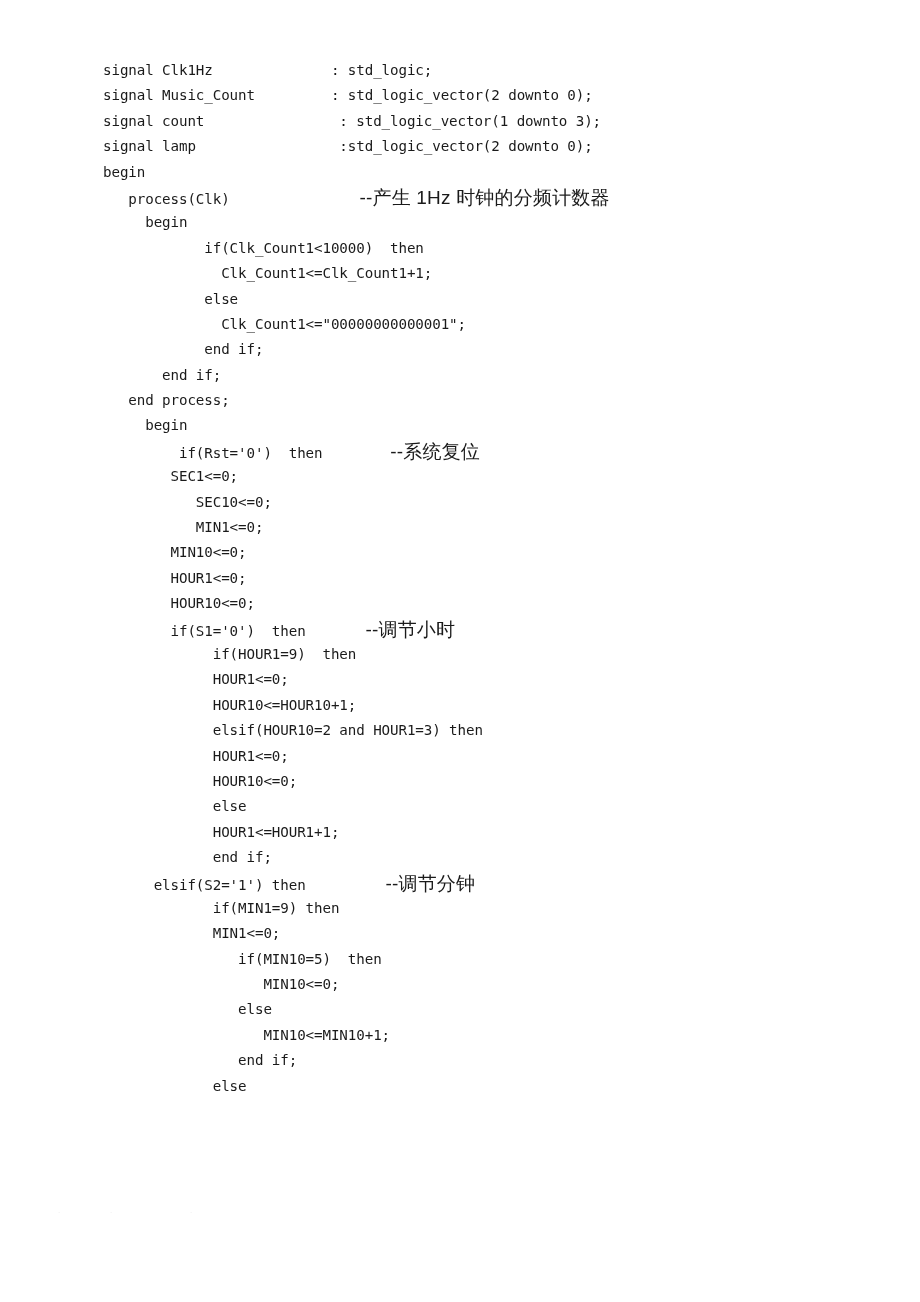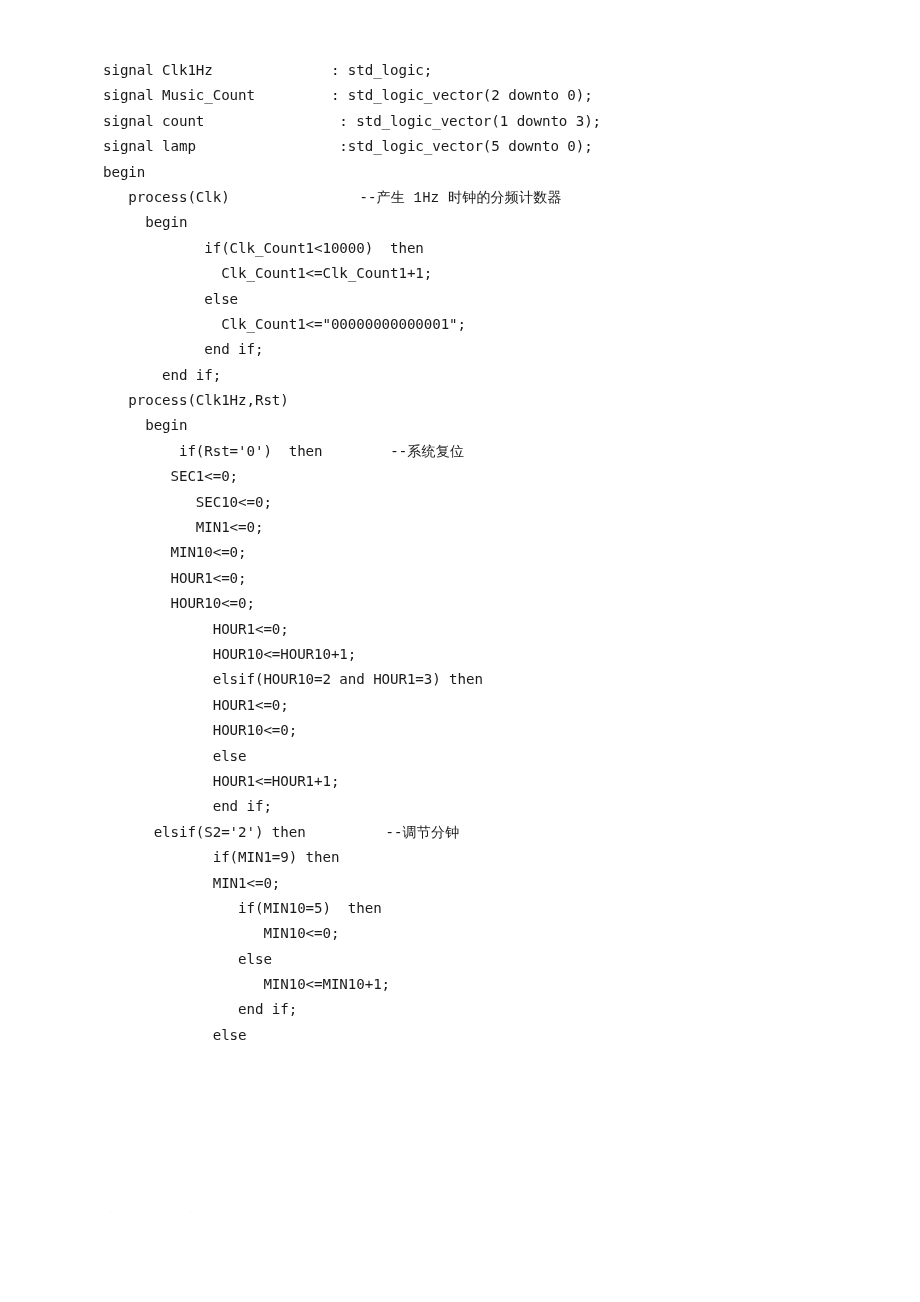--- a/index.html
+++ b/index.html
@@ -25,22 +25,22 @@
     font-family: "DejaVu Sans Mono", "Liberation Mono", monospace;
     font-size: 14.2px;
     line-height: 25.4px;
     height: 25.4px;
     color: #1a1a1a;
     white-space: pre;
     letter-spacing: -0.1px;
     font-weight: 400;
   }
   .code-line .cmt {
-    font-family: Liberation Mono, monospace;
-    font-size: 14px;
+    font-family: Liberation Sans, sans-serif;
+    font-size: 19px;
     letter-spacing: 0.2px;
   }
   #footer-marks {
     position: absolute;
     left: 0;
     top: 1208px;
     width: 920px;
     height: 30px;
   }
   .footer-dot {
@@ -56,48 +56,50 @@
 </style>
 </head>
 <body>
 
 <div id="page">
 
   <div id="code-block">
       <div class="code-line"><span>signal Clk1Hz              : std_logic;</span></div>
       <div class="code-line"><span>signal Music_Count         : std_logic_vector(2 downto 0);</span></div>
       <div class="code-line"><span>signal count                : std_logic_vector(1 downto 3);</span></div>
-      <div class="code-line"><span>signal lamp                 :std_logic_vector(5 downto 0);</span></div>
+      <div class="code-line"><span>signal lamp                 :std_logic_vector(2 downto 0);</span></div>
       <div class="code-line"><span>begin</span></div>
       <div class="code-line"><span>   process(Clk)</span><span style="display: inline-block; width: 129.75px;"></span><span class="cmt">--产生 1Hz 时钟的分频计数器</span></div>
       <div class="code-line"><span>     begin</span></div>
       <div class="code-line"><span>            if(Clk_Count1&lt;10000)  then</span></div>
       <div class="code-line"><span>              Clk_Count1&lt;=Clk_Count1+1;</span></div>
       <div class="code-line"><span>            else</span></div>
       <div class="code-line"><span>              Clk_Count1&lt;="00000000000001";</span></div>
       <div class="code-line"><span>            end if;</span></div>
       <div class="code-line"><span>       end if;</span></div>
-      <div class="code-line"><span>   process(Clk1Hz,Rst)</span></div>
+      <div class="code-line"><span>   end process;</span></div>
       <div class="code-line"><span>     begin</span></div>
       <div class="code-line"><span>         if(Rst='0')  then</span><span style="display: inline-block; width: 67.7px;"></span><span class="cmt">--系统复位</span></div>
       <div class="code-line"><span>        SEC1&lt;=0;</span></div>
       <div class="code-line"><span>           SEC10&lt;=0;</span></div>
       <div class="code-line"><span>           MIN1&lt;=0;</span></div>
       <div class="code-line"><span>        MIN10&lt;=0;</span></div>
       <div class="code-line"><span>        HOUR1&lt;=0;</span></div>
       <div class="code-line"><span>        HOUR10&lt;=0;</span></div>
+      <div class="code-line"><span>        if(S1='0')  then</span><span style="display: inline-block; width: 59.8px;"></span><span class="cmt">--调节小时</span></div>
+      <div class="code-line"><span>             if(HOUR1=9)  then</span></div>
       <div class="code-line"><span>             HOUR1&lt;=0;</span></div>
       <div class="code-line"><span>             HOUR10&lt;=HOUR10+1;</span></div>
       <div class="code-line"><span>             elsif(HOUR10=2 and HOUR1=3) then</span></div>
       <div class="code-line"><span>             HOUR1&lt;=0;</span></div>
       <div class="code-line"><span>             HOUR10&lt;=0;</span></div>
       <div class="code-line"><span>             else</span></div>
       <div class="code-line"><span>             HOUR1&lt;=HOUR1+1;</span></div>
       <div class="code-line"><span>             end if;</span></div>
-      <div class="code-line"><span>      elsif(S2='2') then</span><span style="display: inline-block; width: 79.8px;"></span><span class="cmt">--调节分钟</span></div>
+      <div class="code-line"><span>      elsif(S2='1') then</span><span style="display: inline-block; width: 79.8px;"></span><span class="cmt">--调节分钟</span></div>
       <div class="code-line"><span>             if(MIN1=9) then</span></div>
       <div class="code-line"><span>             MIN1&lt;=0;</span></div>
       <div class="code-line"><span>                if(MIN10=5)  then</span></div>
       <div class="code-line"><span>                   MIN10&lt;=0;</span></div>
       <div class="code-line"><span>                else</span></div>
       <div class="code-line"><span>                   MIN10&lt;=MIN10+1;</span></div>
       <div class="code-line"><span>                end if;</span></div>
       <div class="code-line"><span>             else</span></div>
     </div>
 

